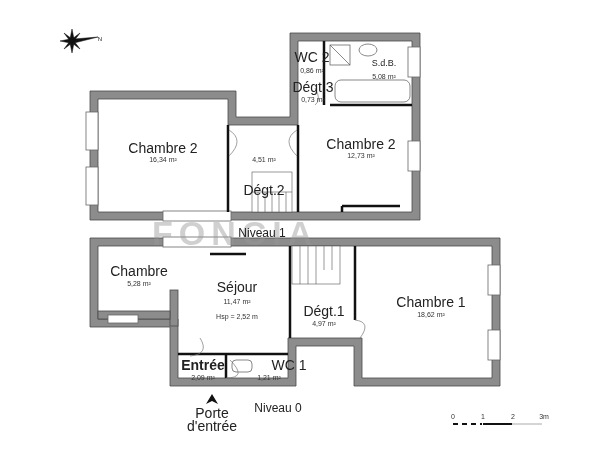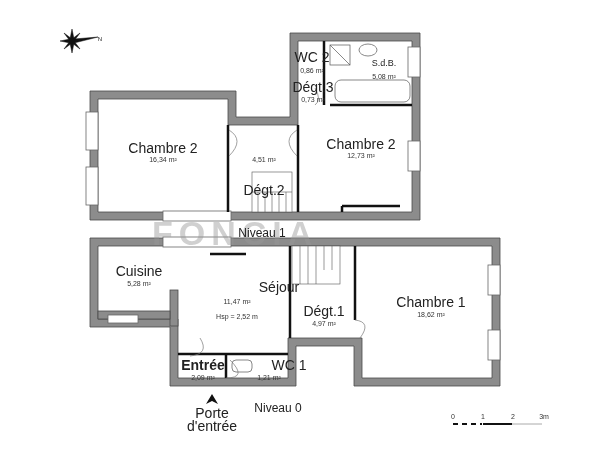--- a/index.html
+++ b/index.html
@@ -123,24 +123,24 @@
 <div class="lbl area" style="left:384px;top:73px;">5,08 m²</div>
 
 <div class="lbl room" style="left:313px;top:79px;">Dégt.3</div>
 <div class="lbl area" style="left:313px;top:96px;">0,73 m²</div>
 
 <div class="lbl room" style="left:361px;top:136px;">Chambre 2</div>
 <div class="lbl area" style="left:361px;top:152px;">12,73 m²</div>
 
 <div class="lbl niveau" style="left:262px;top:226px;">Niveau 1</div>
 
-<div class="lbl room" style="left:139px;top:263px;">Cuisine</div>
+<div class="lbl room" style="left:139px;top:263px;">Chambre</div>
 <div class="lbl area" style="left:139px;top:280px;">5,28 m²</div>
 
-<div class="lbl room" style="left:237px;top:279px;margin-left:42px;">Séjour</div>
+<div class="lbl room" style="left:237px;top:279px;">Séjour</div>
 <div class="lbl area" style="left:237px;top:298px;">11,47 m²</div>
 <div class="lbl area" style="left:237px;top:313px;">Hsp = 2,52 m</div>
 
 <div class="lbl room" style="left:324px;top:303px;">Dégt.1</div>
 <div class="lbl area" style="left:324px;top:320px;">4,97 m²</div>
 
 <div class="lbl room" style="left:431px;top:294px;text-align:right;">Chambre 1</div>
 <div class="lbl area" style="left:431px;top:311px;">18,62 m²</div>
 
 <div class="lbl room" style="left:203px;top:357px;font-weight:bold;">Entrée</div>

